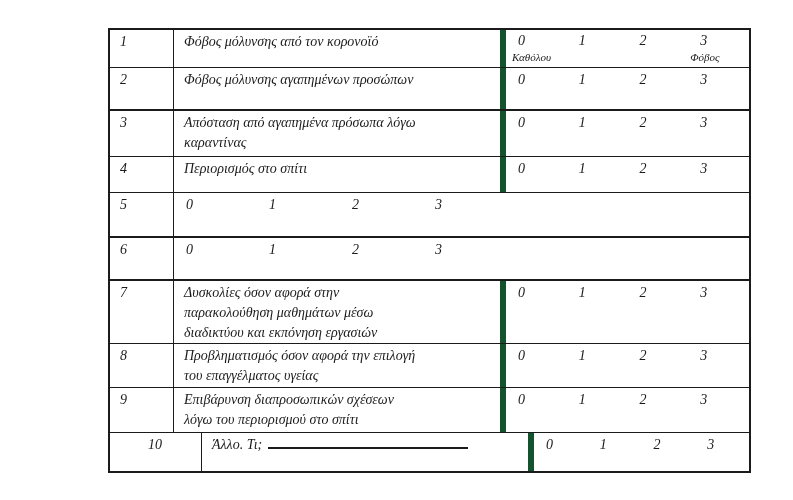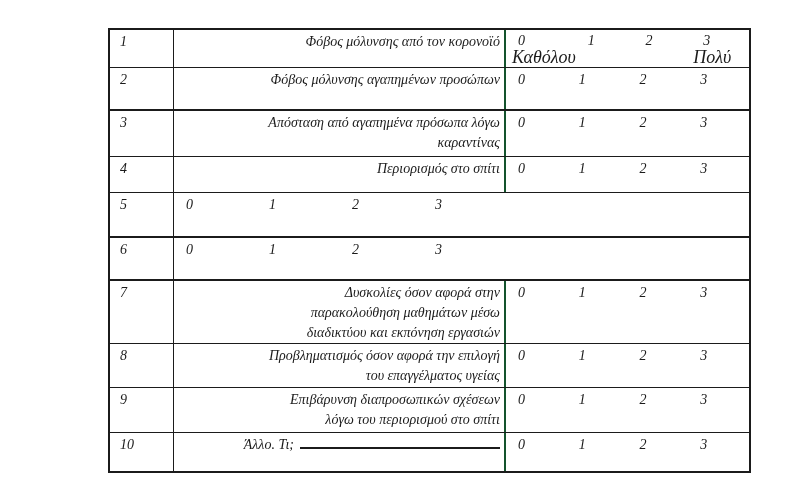--- a/index.html
+++ b/index.html
@@ -18,46 +18,45 @@
     box-sizing:border-box;
     background:#ffffff;
   }
   .trow{
     display:grid;
     grid-template-columns:64px 332px 1fr;
     border-bottom:1px solid #1b1b1b;
     box-sizing:border-box;
   }
   .trow.thick{border-bottom-width:2px;}
-  .trow:last-child{border-bottom:none;}
+  .trow:last-child{border-bottom:none;padding-left:28px;}
   .cell{
     box-sizing:border-box;
     font-size:14px;
     line-height:20px;
     padding-top:2px;
     overflow:hidden;
   }
   .num{
     border-right:1px solid #1b1b1b;
     padding-left:10px;
   }
   .item{
-    border-right:2px solid #14532d;
+    border-right:6px solid #14532d;
     padding-left:10px;
     padding-right:4px;
-    text-align:right;
   }
   .item .line{white-space:nowrap;}
   .scale{
     display:grid;
     grid-template-columns:repeat(4,1fr);
     align-content:start;
   }
   .snum{padding-left:12px;}
-  .slabel{font-size:18px;line-height:15px;padding-left:6px;}
+  .slabel{font-size:11px;line-height:15px;padding-left:6px;}
   .slabel.max{padding-left:2px;}
   .row1 .snum{line-height:18px;}
   .blank{
     display:inline-block;
     width:200px;
     height:11px;
     margin-left:6px;
     border-bottom:2px solid #1b1b1b;
   }
 </style>
@@ -72,21 +71,21 @@
           <div class="line"><span>Φόβος μόλυνσης από τον κορονοϊό</span></div>
         </div>
         <div class="cell scale">
           <div class="snum">0</div>
           <div class="snum">1</div>
           <div class="snum">2</div>
           <div class="snum">3</div>
           <div class="slabel">Καθόλου</div>
           <div class="slabel"></div>
           <div class="slabel"></div>
-          <div class="slabel max">Πολύ</div>
+          <div class="slabel max">Φόβος</div>
         </div>
       </div>
       <div class="trow thick" style="height: 43px;">
         <div class="cell num">2</div>
         <div class="cell item">
           <div class="line"><span>Φόβος μόλυνσης αγαπημένων προσώπων</span></div>
         </div>
         <div class="cell scale">
           <div class="snum">0</div>
           <div class="snum">1</div>

